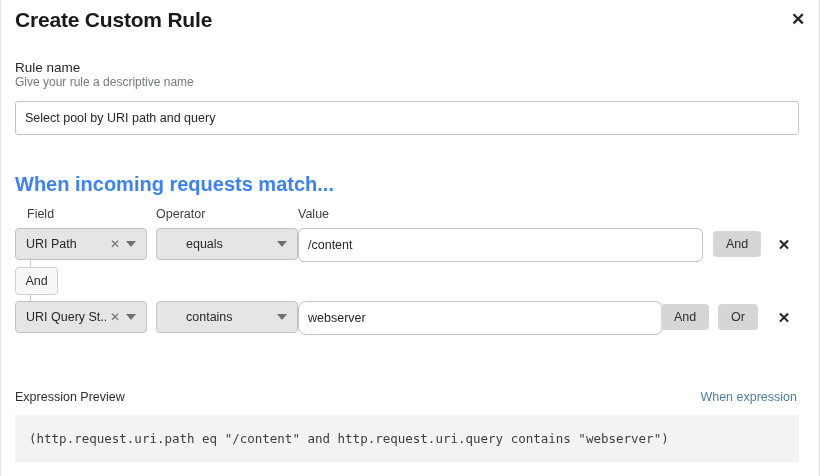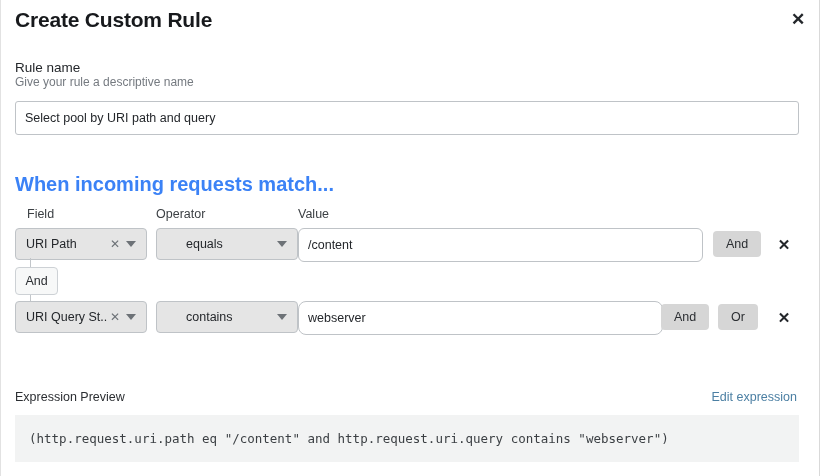--- a/index.html
+++ b/index.html
@@ -236,18 +236,18 @@
       <span class="select-text">contains</span>
       <span class="caret"></span>
     </div>
     <input class="text-input val-input" id="val2" value="webserver" style="">
     <button class="logic-btn" id="and2">And</button>
     <button class="logic-btn" id="or2">Or</button>
     <button class="row-remove" id="rm2">✕</button>
   </div>
 
   <div id="exprLabel">Expression Preview</div>
-  <a id="editExpr">Edit expression</a>
+  <a id="editExpr">When expression</a>
   <div id="exprBox">
     <span id="exprText">(http.request.uri.path eq "/content" and http.request.uri.query contains "webserver")</span>
   </div>
 
 </div>
 
 </body></html>

